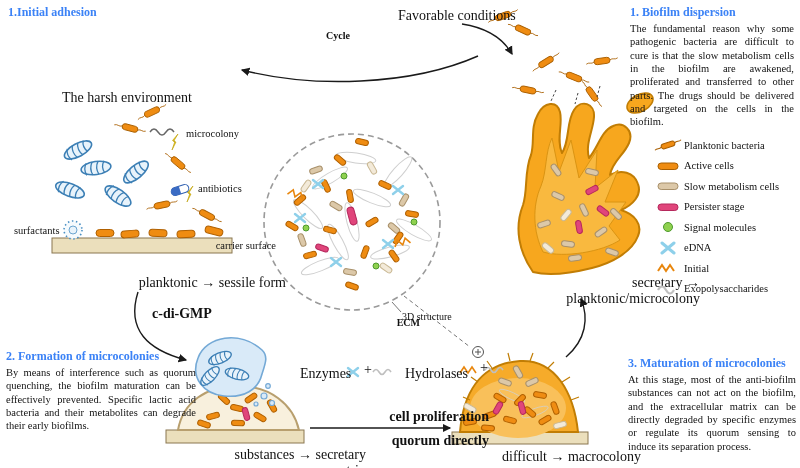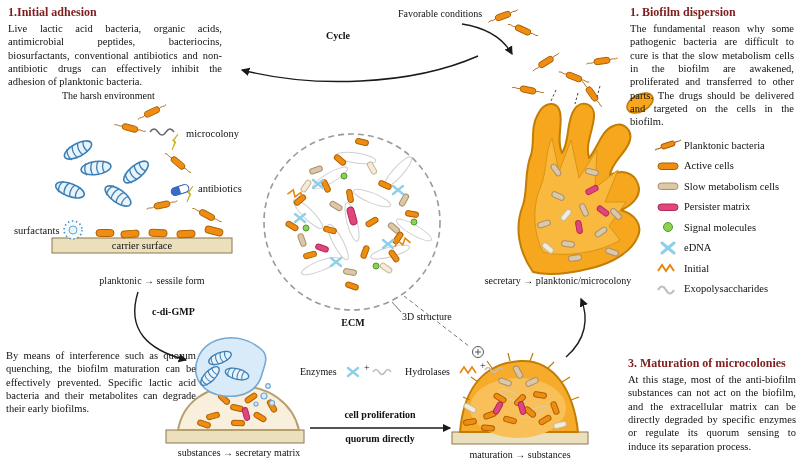--- a/index.html
+++ b/index.html
@@ -1,27 +1,27 @@
 <!DOCTYPE html>
 <html><head>
 <meta charset="utf-8">
 <style>
   html,body{margin:0;padding:0;background:#fff;}
   #fig{position:relative;width:800px;height:468px;background:#ffffff;overflow:hidden;
        font-family:"Liberation Serif", serif;color:#111;}
   #art{position:absolute;left:0;top:0;}
   .txt{position:absolute;}
-  .sec-title{font-weight:bold;font-size:12px;color:#7f1d1d;margin-bottom:2px;}
+  .sec-title{font-weight:bold;font-size:12px;color:#3b82f6;margin-bottom:2px;}
   .sec-body{font-size:10.5px;line-height:1.27;text-align:justify;}
   .lbl{position:absolute;font-size:10.5px;white-space:nowrap;}
-  .s11{font-size:10px;}
+  .s11{font-size:14px;}
   .s10{font-size:10px;}
   .big{font-size:10px;}
   .bold{font-weight:bold;}
-  .ctr{text-align:center;white-space:normal;}
+  .ctr{text-align:right;white-space:normal;margin-left:44px;}
   #legend{position:absolute;left:652px;top:138px;width:146px;}
   .lg-row{display:flex;align-items:center;margin-bottom:6.5px;height:14px;}
   .lg-ic{width:32px;flex:0 0 32px;display:flex;justify-content:center;}
   .lg-lb{font-size:10.5px;white-space:nowrap;text-align:right;}
 </style>
 </head>
 <body>
 
 <div id="fig">
 
@@ -269,27 +269,27 @@
     <g>
       <use href="#edna" transform="translate(353,372)"></use>
       <use href="#squig" transform="translate(382,372)"></use>
       <use href="#amyl" transform="translate(468,370)"></use>
       <use href="#squig" transform="translate(494,370)"></use>
     </g>
   </svg>
 
   <div class="txt" style="left:8px;top:5px;width:214px">
     <div class="sec-title">1.Initial adhesion</div>
-    <div class="sec-body">Live lactic acid bacteria, organic acids, antimicrobial peptides, bacteriocins, biosurfactants, conventional antibiotics and non-antibiotic drugs can effectively inhibit the adhesion of planktonic bacteria.</div>
   </div>
   <div class="txt" style="left:630px;top:5px;width:164px">
     <div class="sec-title">1. Biofilm dispersion</div>
     <div class="sec-body">The fundamental reason why some pathogenic bacteria are difficult to cure is that the slow metabolism cells in the biofilm are awakened, proliferated and transferred to other parts. The drugs should be delivered and targeted on the cells in the biofilm.</div>
   </div>
   <div class="txt" style="left:6px;top:349px;width:190px">
+    <div class="sec-title">2. Formation of microcolonies</div>
     <div class="sec-body">By means of interference such as quorum quenching, the biofilm maturation can be effectively prevented. Specific lactic acid bacteria and their metabolites can degrade their early biofilms.</div>
   </div>
   <div class="txt" style="left:628px;top:356px;width:168px">
     <div class="sec-title">3. Maturation of microcolonies</div>
     <div class="sec-body">At this stage, most of the anti-biofilm substances can not act on the biofilm, and the extracellular matrix can be directly degraded by specific enzymes or regulate its quorum sensing to induce its separation process.</div>
   </div>
 
   <span class="lbl big bold" style="left:326px;top:30px">Cycle</span>
   <span class="lbl s11" style="left:398px;top:8px">Favorable conditions</span>
   <span class="lbl s11" style="left:62px;top:90px">The harsh environment</span>
@@ -301,21 +301,21 @@
   <span class="lbl s11 bold" style="left:152px;top:306px">c-di-GMP</span>
   <span class="lbl big bold ctr" style="left:330px;top:317px;width:46px">ECM</span>
   <span class="lbl s10" style="left:402px;top:311px">3D structure</span>
   <span class="lbl s11" style="left:300px;top:366px">Enzymes</span>
   <span class="lbl s11" style="left:364px;top:362px">+</span>
   <span class="lbl s11" style="left:405px;top:366px">Hydrolases</span>
   <span class="lbl s11" style="left:480px;top:360px">+</span>
   <span class="lbl s11 bold ctr" style="left:315px;top:409px;width:130px">cell proliferation</span>
   <span class="lbl s11 bold ctr" style="left:315px;top:433px;width:130px">quorum directly</span>
   <span class="lbl s11 ctr" style="left:156px;top:447px;width:166px">substances → secretary matrix</span>
-  <span class="lbl s11 ctr" style="left:443px;top:449px;width:154px">maturation → substances</span>
+  <span class="lbl s11 ctr" style="left:443px;top:449px;width:154px">difficult → macrocolony</span>
   <span class="lbl s11 ctr" style="left:460px;top:275px;width:196px">secretary → planktonic/microcolony</span>
 
   <div id="legend">
     <div class="lg-row">
       <span class="lg-ic">
         <svg width="30" height="14" viewBox="0 0 30 14">
             <g transform="translate(15,7) rotate(-18)">
               <rect x="-7" y="-2.5" width="14" height="5" rx="2.5" fill="#ef8c12" stroke="#a85e00"></rect>
               <path d="M7,0c3,-2 4,1 7,-1 M-7,0c-3,2 -4,-1 -7,1" stroke="#a85e00" fill="none"></path>
             </g>
@@ -338,21 +338,21 @@
           </svg>
       </span>
       <span class="lg-lb">Slow metabolism cells</span>
     </div>
     <div class="lg-row">
       <span class="lg-ic">
         <svg width="30" height="14" viewBox="0 0 30 14">
             <rect x="5" y="4" width="20" height="6.5" rx="3.2" fill="#e0457b" stroke="#b5285c"></rect>
           </svg>
       </span>
-      <span class="lg-lb">Persister matrix</span>
+      <span class="lg-lb">Persister stage</span>
     </div>
     <div class="lg-row">
       <span class="lg-ic">
         <svg width="30" height="14" viewBox="0 0 30 14">
             <circle cx="15" cy="7" r="4.5" fill="#8fd14f" stroke="#4e9a2e"></circle>
           </svg>
       </span>
       <span class="lg-lb">Signal molecules</span>
     </div>
     <div class="lg-row">

